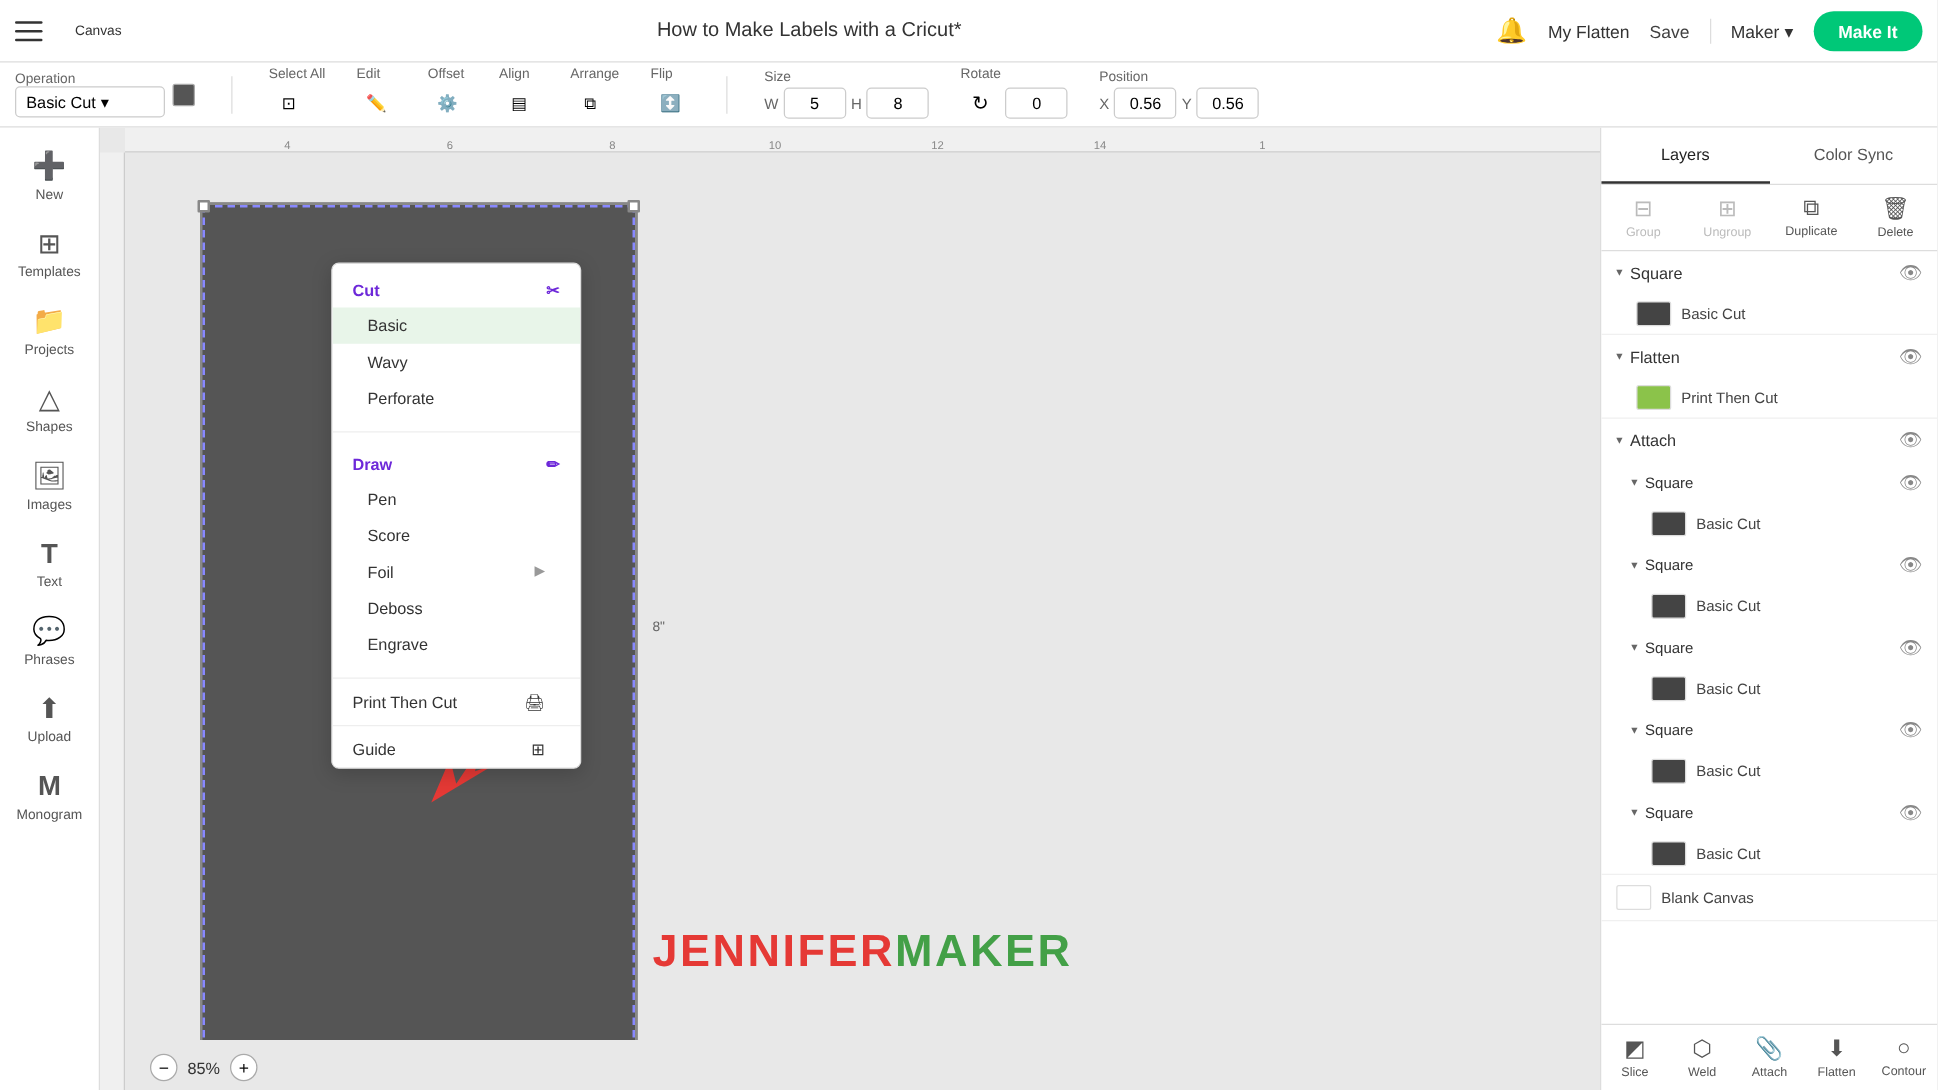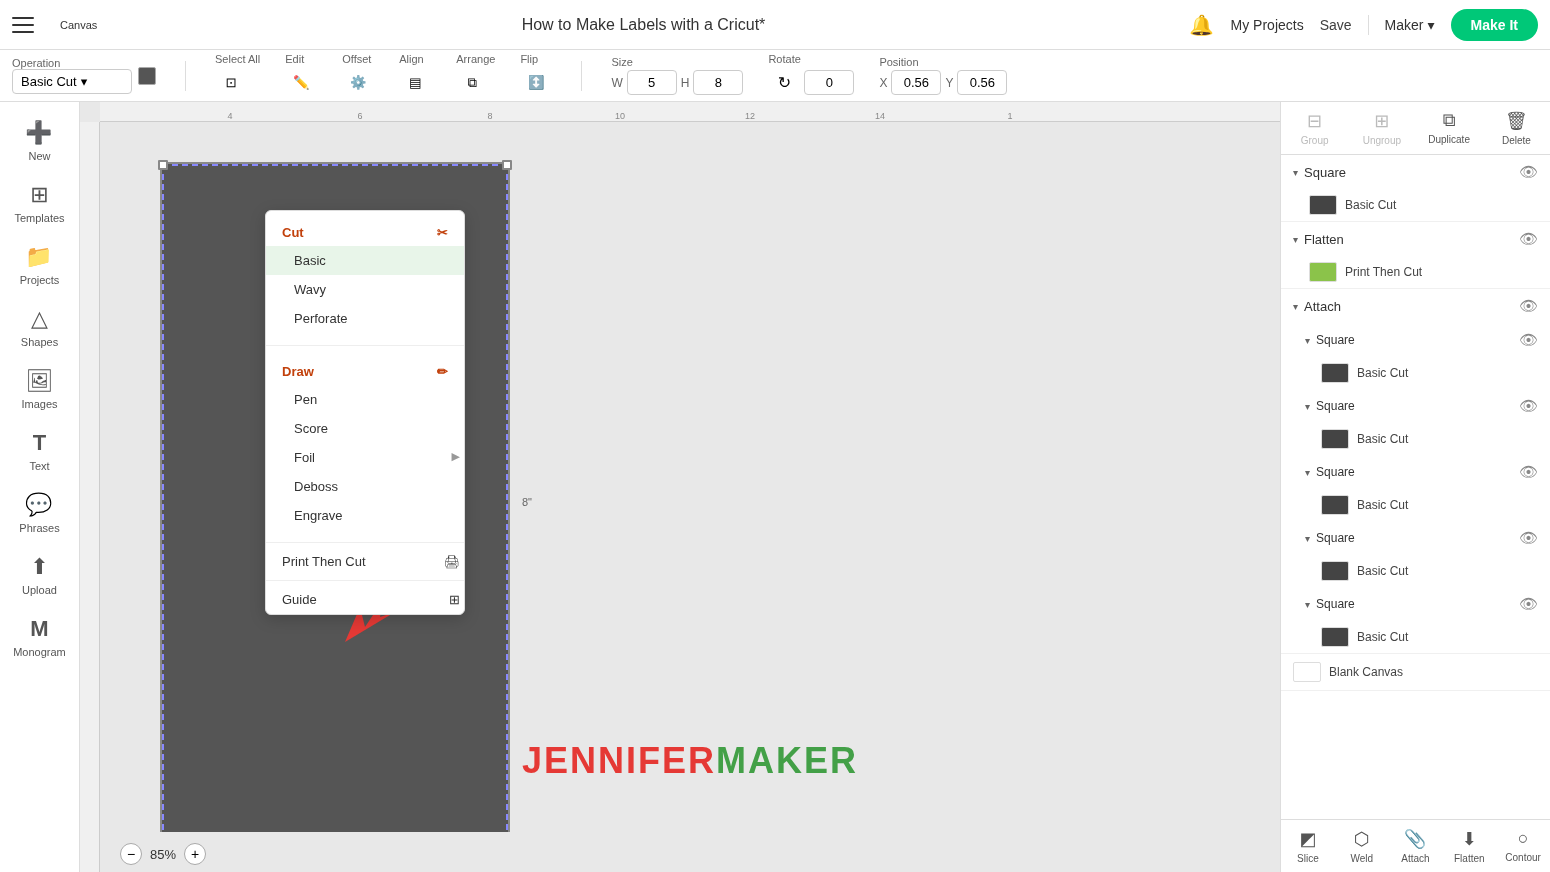--- a/index.html
+++ b/index.html
@@ -91,25 +91,25 @@
 
     
     .dropdown-menu {
       position: absolute; top: 108px; left: 185px; width: 200px;
       background: #fff; border: 1px solid #ddd; border-radius: 6px;
       box-shadow: 0 4px 16px rgba(0,0,0,0.18); z-index: 200; overflow: hidden;
     }
     .menu-section { padding: 8px 0; }
     .menu-section-header {
       display: flex; align-items: center; justify-content: space-between;
-      padding: 6px 16px; font-size: 13px; font-weight: 600; color: #c2410c;
+      padding: 6px 16px; font-size: 13px; font-weight: 600; color: #6d28d9;
     }
     .menu-item {
       display: flex; align-items: flex-start; justify-content: space-between;
-      padding: 7px 4px 7px 28px; font-size: 13px; color: #333; cursor: pointer;
+      padding: 7px 28px 7px 28px; font-size: 13px; color: #333; cursor: pointer;
     }
     .menu-item:hover, .menu-item.active { background: #e8f5e9; }
     .menu-item.active { font-weight: 500; }
     .menu-item-arrow { font-size: 11px; color: #999; }
     .menu-divider { height: 1px; background: #eee; margin: 4px 0; }
 
     
     .right-panel {
       width: 270px; background: #fff; border-left: 1px solid #ddd;
       display: flex; flex-direction: column; overflow: hidden;
@@ -162,21 +162,21 @@
 <div class="top-nav">
   <div class="hamburger-btn">
     <span></span>
       <span></span>
       <span></span>
   </div>
   <span class="canvas-label">Canvas</span>
   <div class="title-area">How to Make Labels with a Cricut*</div>
   <div class="nav-right">
     <span class="bell-icon">🔔</span>
-    <span class="my-projects-btn">My Projects</span>
+    <span class="my-projects-btn">My Flatten</span>
     <span class="save-btn">Save</span>
     <div class="divider"></div>
     <div class="maker-btn">
       <span>Maker</span>
       <span>▾</span>
     </div>
     <button class="make-it-btn">Make It</button>
   </div>
 </div>
 
@@ -386,20 +386,24 @@
       </div>
       <div class="menu-divider"></div>
       <div class="menu-item" style="padding-left:16px;">
         <span>Guide</span>
         <span>⊞</span>
       </div>
     </div>
   </div>
 
   <div class="right-panel">
+    <div class="right-panel-tabs">
+      <div class="right-tab active">Layers</div>
+      <div class="right-tab">Color Sync</div>
+    </div>
 
     <div class="right-panel-toolbar">
       <div class="panel-tool-btn disabled">
         <span class="panel-tool-icon">⊟</span>
         <span class="panel-tool-label">Group</span>
       </div>
       <div class="panel-tool-btn disabled">
         <span class="panel-tool-icon">⊞</span>
         <span class="panel-tool-label">Ungroup</span>
       </div>

